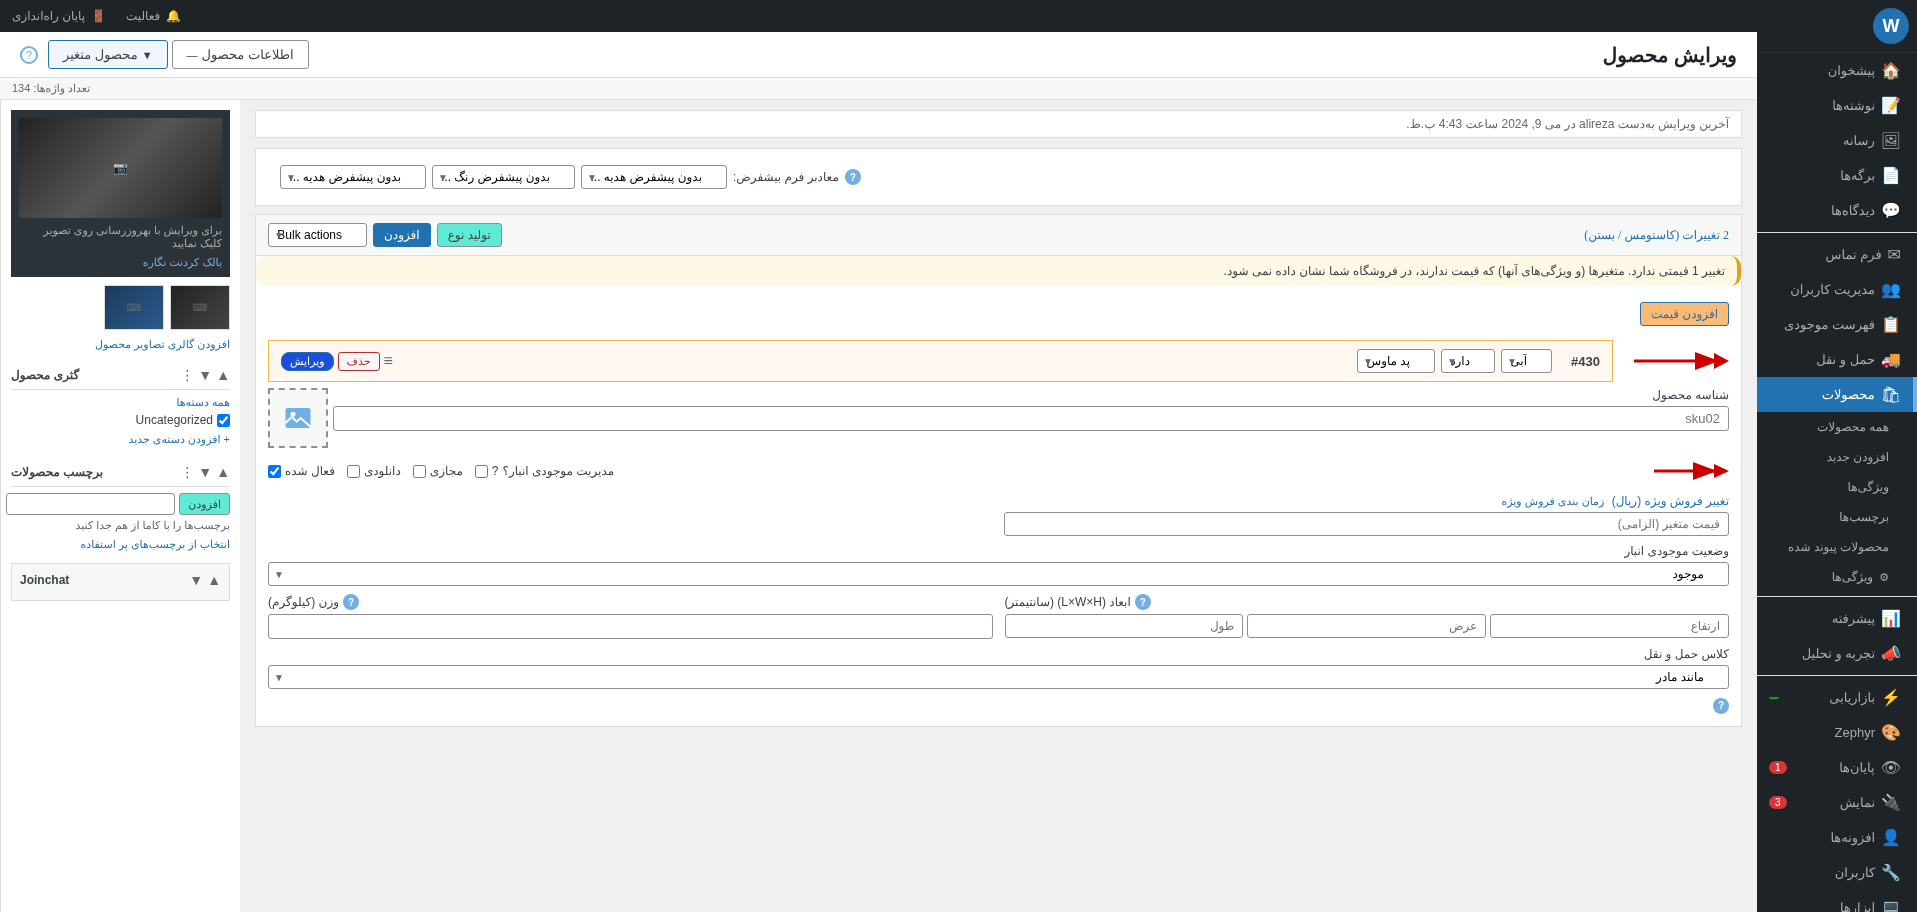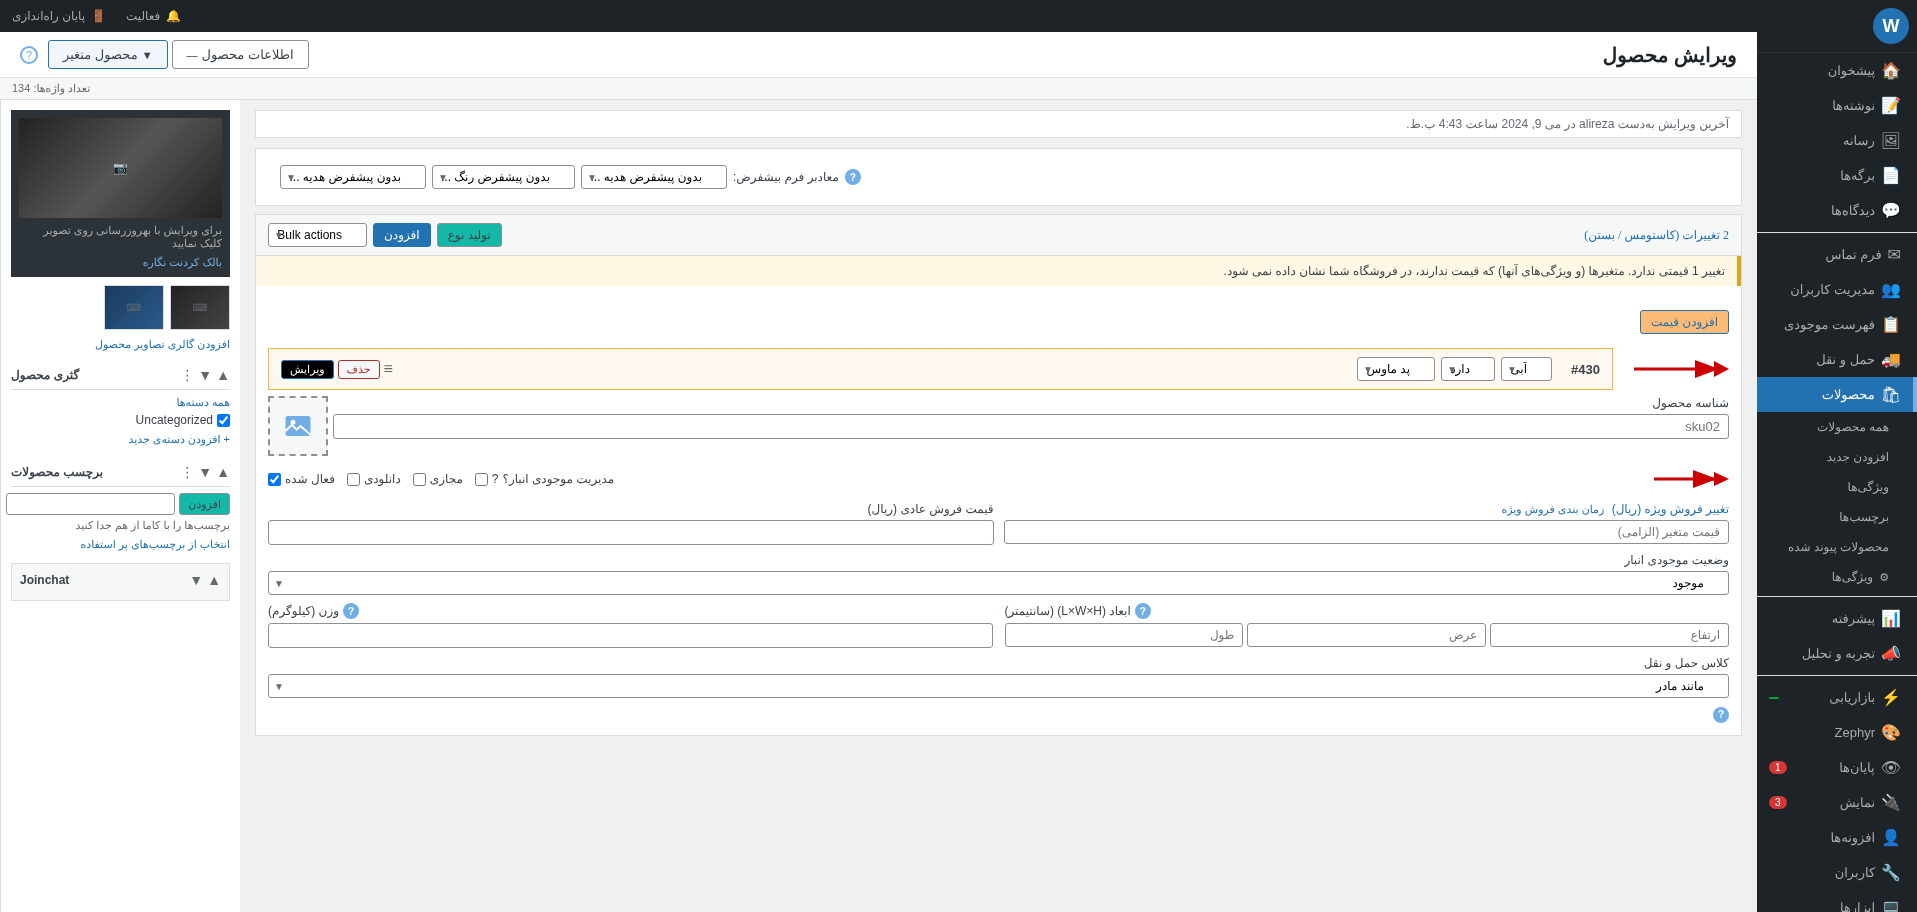--- a/index.html
+++ b/index.html
@@ -101,21 +101,21 @@
       gap: 6px;
     }
 
     
     .btn {
       padding: 4px 10px;
       border-radius: 3px;
       cursor: pointer;
       font-size: 12px;
       border: 1px solid #8c8f94;
-      background: #14b8a6;
+      background: #5eead4;
       color: #3c434a;
     }
     .btn-primary {
       background: #2271b1;
       border-color: #2271b1;
       color: #fff;
     }
     .btn-small { padding: 2px 8px; font-size: 11px; }
 
     
@@ -148,21 +148,21 @@
       position: relative;
     }
     .variation-number {
       font-weight: 600;
       color: #3c434a;
       min-width: 40px;
       text-align: right;
     }
     .variation-selects { display: flex; align-items: center; gap: 6px; flex: 1; }
     .variation-actions { display: flex; align-items: center; gap: 4px; }
-    .btn-edit { background: #000000; color: #fff; border-color: #2271b1; }
+    .btn-edit { background: #1d4ed8; color: #fff; border-color: #2271b1; border-radius: 8px; }
     .btn-delete { background: #f6f7f7; color: #b32d2e; border-color: #b32d2e; }
     .form-input {
       flex: 1;
       padding: 4px 8px;
       border: 1px solid #8c8f94;
       border-radius: 3px;
       font-size: 13px;
     }
     .checkbox-label {
       display: flex;
@@ -188,23 +188,24 @@
 
     
     .two-col { display: grid; grid-template-columns: 1fr 1fr; gap: 10px; padding: 8px 12px; }
 
     
     .notice-bar {
       background: #fff8e5;
       border-right: 4px solid #dba617;
       padding: 8px 12px;
       font-size: 12px;
-      margin-bottom: 16px;
+      margin-bottom: 8px;
       color: #3c434a;
       text-align: right;
+      border-radius: 10px;
     }
 
     
     .bulk-actions-wrap {
       display: flex;
       align-items: center;
       gap: 6px;
     }
 
     
@@ -644,24 +645,20 @@
             </div>
 
             <div class="two-col" style="padding:0;margin-bottom:8px;">
               <div>
                 <div style="text-align:right;font-size:12px;margin-bottom:4px;color:#2271b1;cursor:pointer;">
                   <span>تغییر فروش ویژه (ریال)</span>
                   <span style="font-size:11px;margin-right:4px;">زمان بندی فروش ویژه</span>
                 </div>
                 <input type="text" class="form-input" style="width: 100%; font-size: 12px; color: rgb(100, 105, 112);" placeholder="قیمت متغیر (الزامی)">
               </div>
-              <div>
-                <div style="text-align:right;font-size:12px;margin-bottom:4px;">قیمت فروش عادی (ریال)</div>
-                <input type="text" class="form-input" style="width: 100%;">
-              </div>
             </div>
 
             <div style="margin-bottom:8px;">
               <div style="text-align:right;font-size:12px;margin-bottom:4px;">وضعیت موجودی انبار</div>
               <div class="select-wrap" style="width:100%;">
                 <select style="width:100%;">
                   <option>موجود</option>
                 </select>
                 <span class="select-arrow">▼</span>
               </div>

